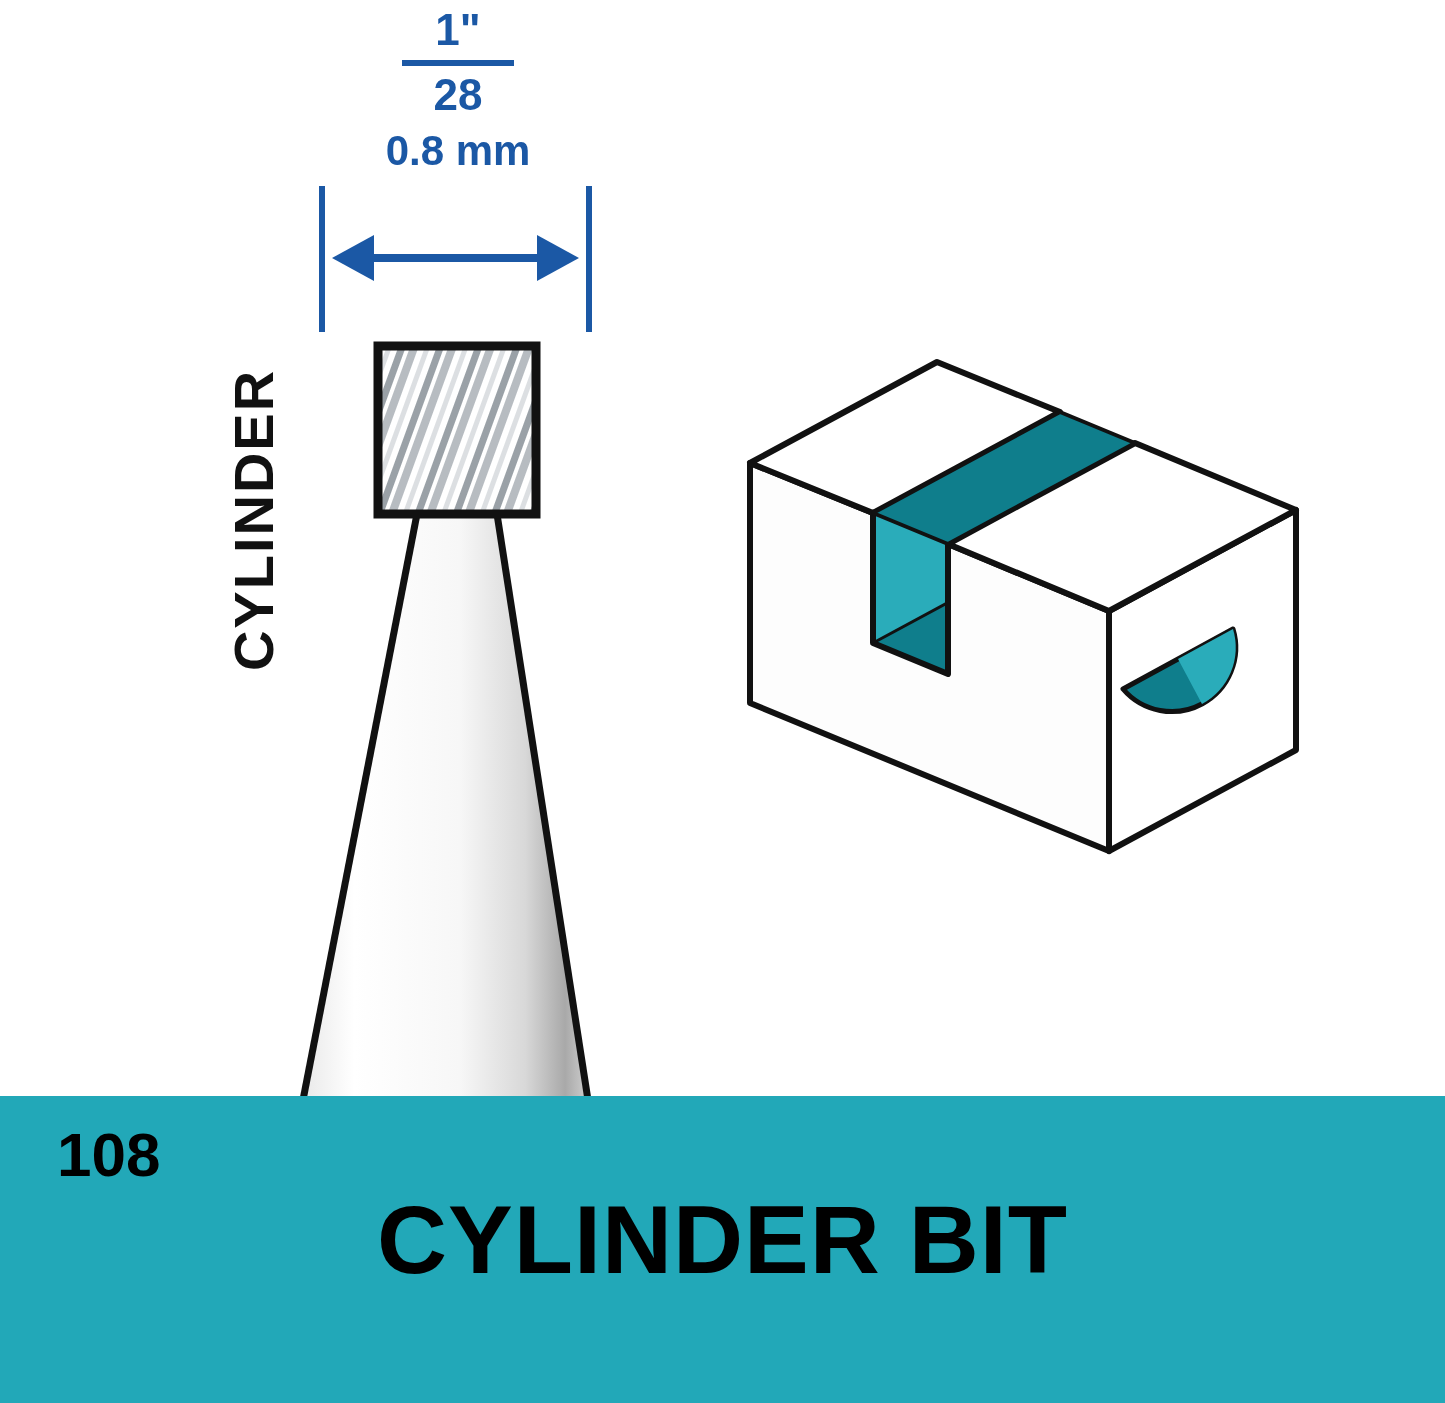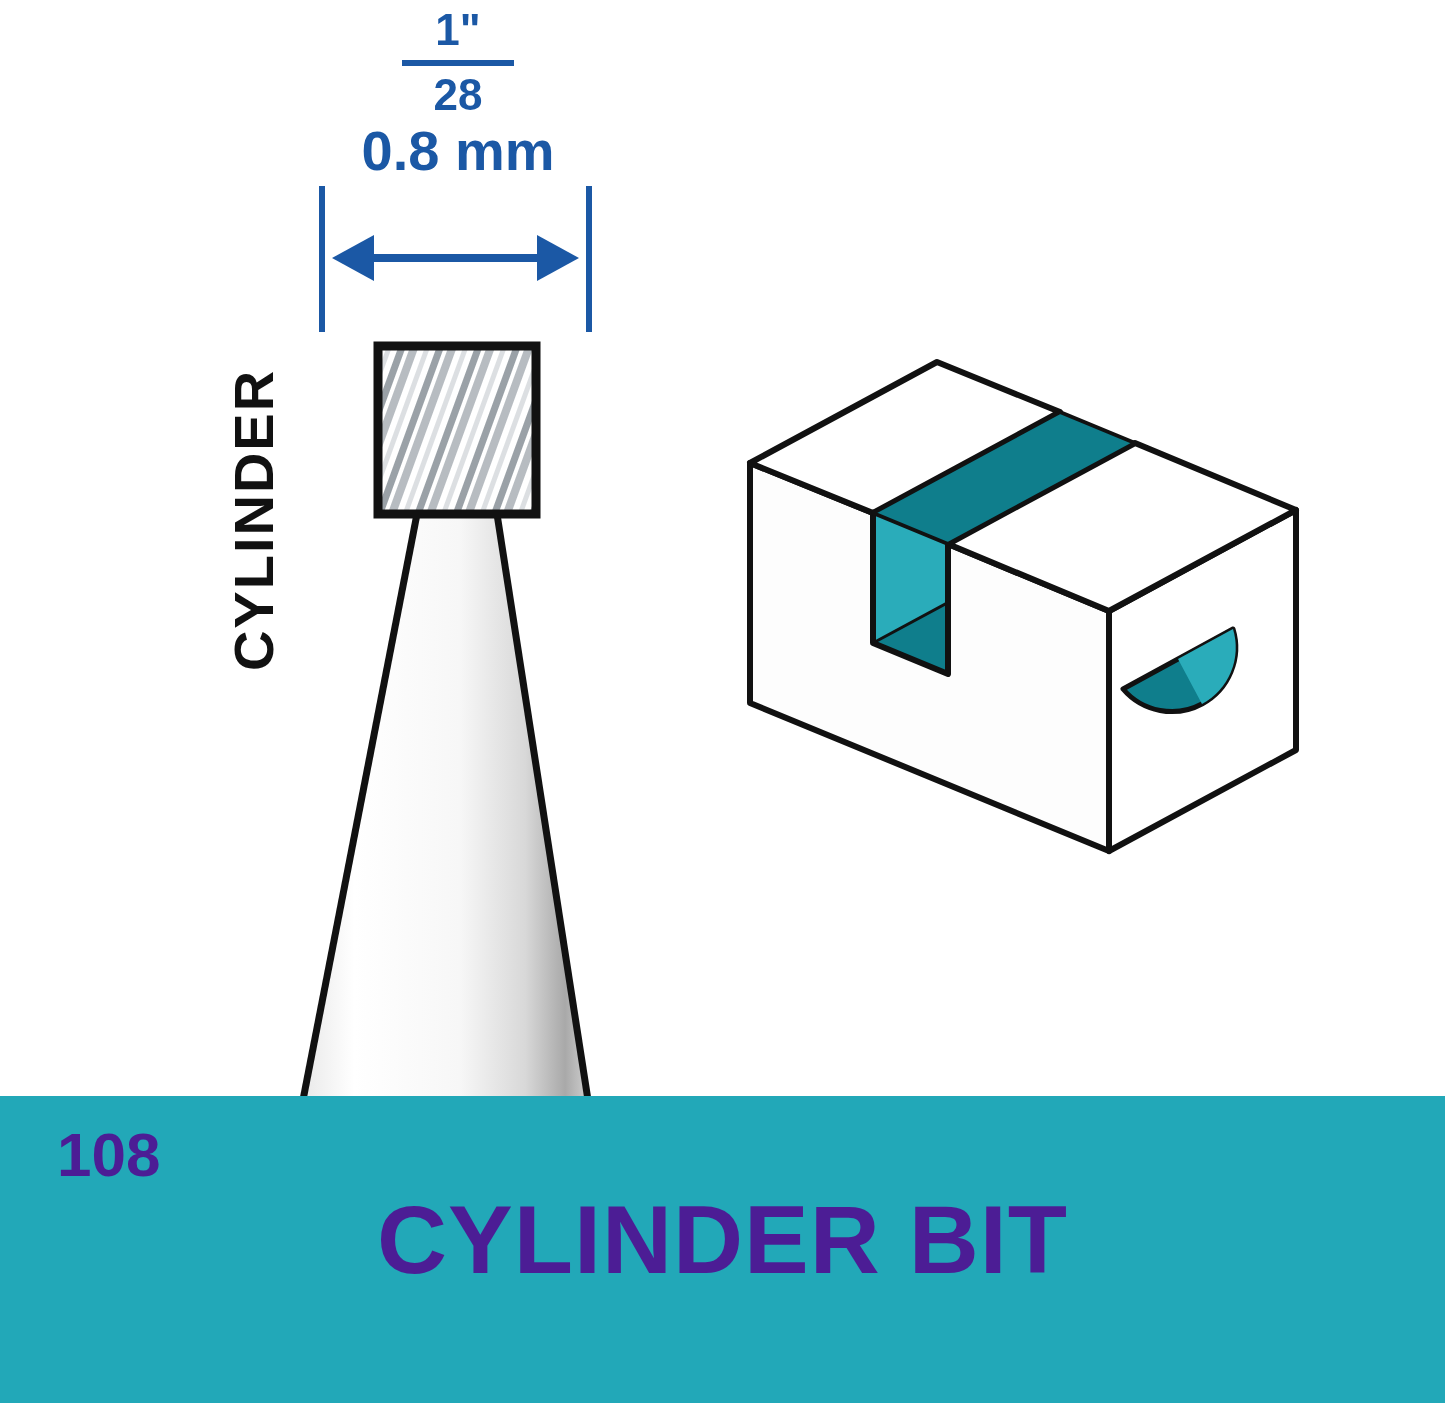--- a/index.html
+++ b/index.html
@@ -14,37 +14,37 @@
   body{position:relative;font-family:"Liberation Sans",sans-serif;}
 
   .stage{position:absolute;inset:0;}
 
   
   .dim-block{position:absolute;left:338px;top:4px;width:240px;text-align:center;
     color:var(--dimension-blue);font-weight:bold;}
   .dim-num{font-size:44px;line-height:52px;}
   .dim-bar{width:112px;height:6px;background:var(--dimension-blue);margin:4px auto 4px auto;}
   .dim-den{font-size:44px;line-height:50px;}
-  .dim-metric{font-size:56px;line-height:50px;margin-top:6px;}
+  .dim-metric{font-size:42px;line-height:50px;margin-top:6px;}
 
   
   .cyl-label{position:absolute;left:253px;top:520px;transform:translate(-50%,-50%) rotate(-90deg);
     white-space:nowrap;font-size:56px;font-weight:bold;color:#111;letter-spacing:2px;}
 
   
   .art{position:absolute;left:0;top:0;}
 
   .blue-stroke{stroke:var(--dimension-blue);}
   .blue-fill{fill:var(--dimension-blue);}
   .teal-light-fill{fill:var(--slot-teal-light);}
   .teal-dark-fill{fill:var(--slot-teal-dark);}
 
   
   .banner{position:absolute;left:0;top:1096px;width:1445px;height:307px;
-    background:var(--banner-teal);color:#4c1d95;}
+    background:var(--banner-teal);color:#000000;}
   .banner-model{position:absolute;left:57px;top:26px;font-size:62px;font-weight:bold;line-height:66px;}
   .banner-name{position:absolute;left:0;top:92px;width:100%;text-align:center;
     font-size:97px;font-weight:bold;letter-spacing:1px;line-height:104px;}
 </style>
 </head>
 <body>
 
 <div class="stage">
 
   <div class="dim-block">

